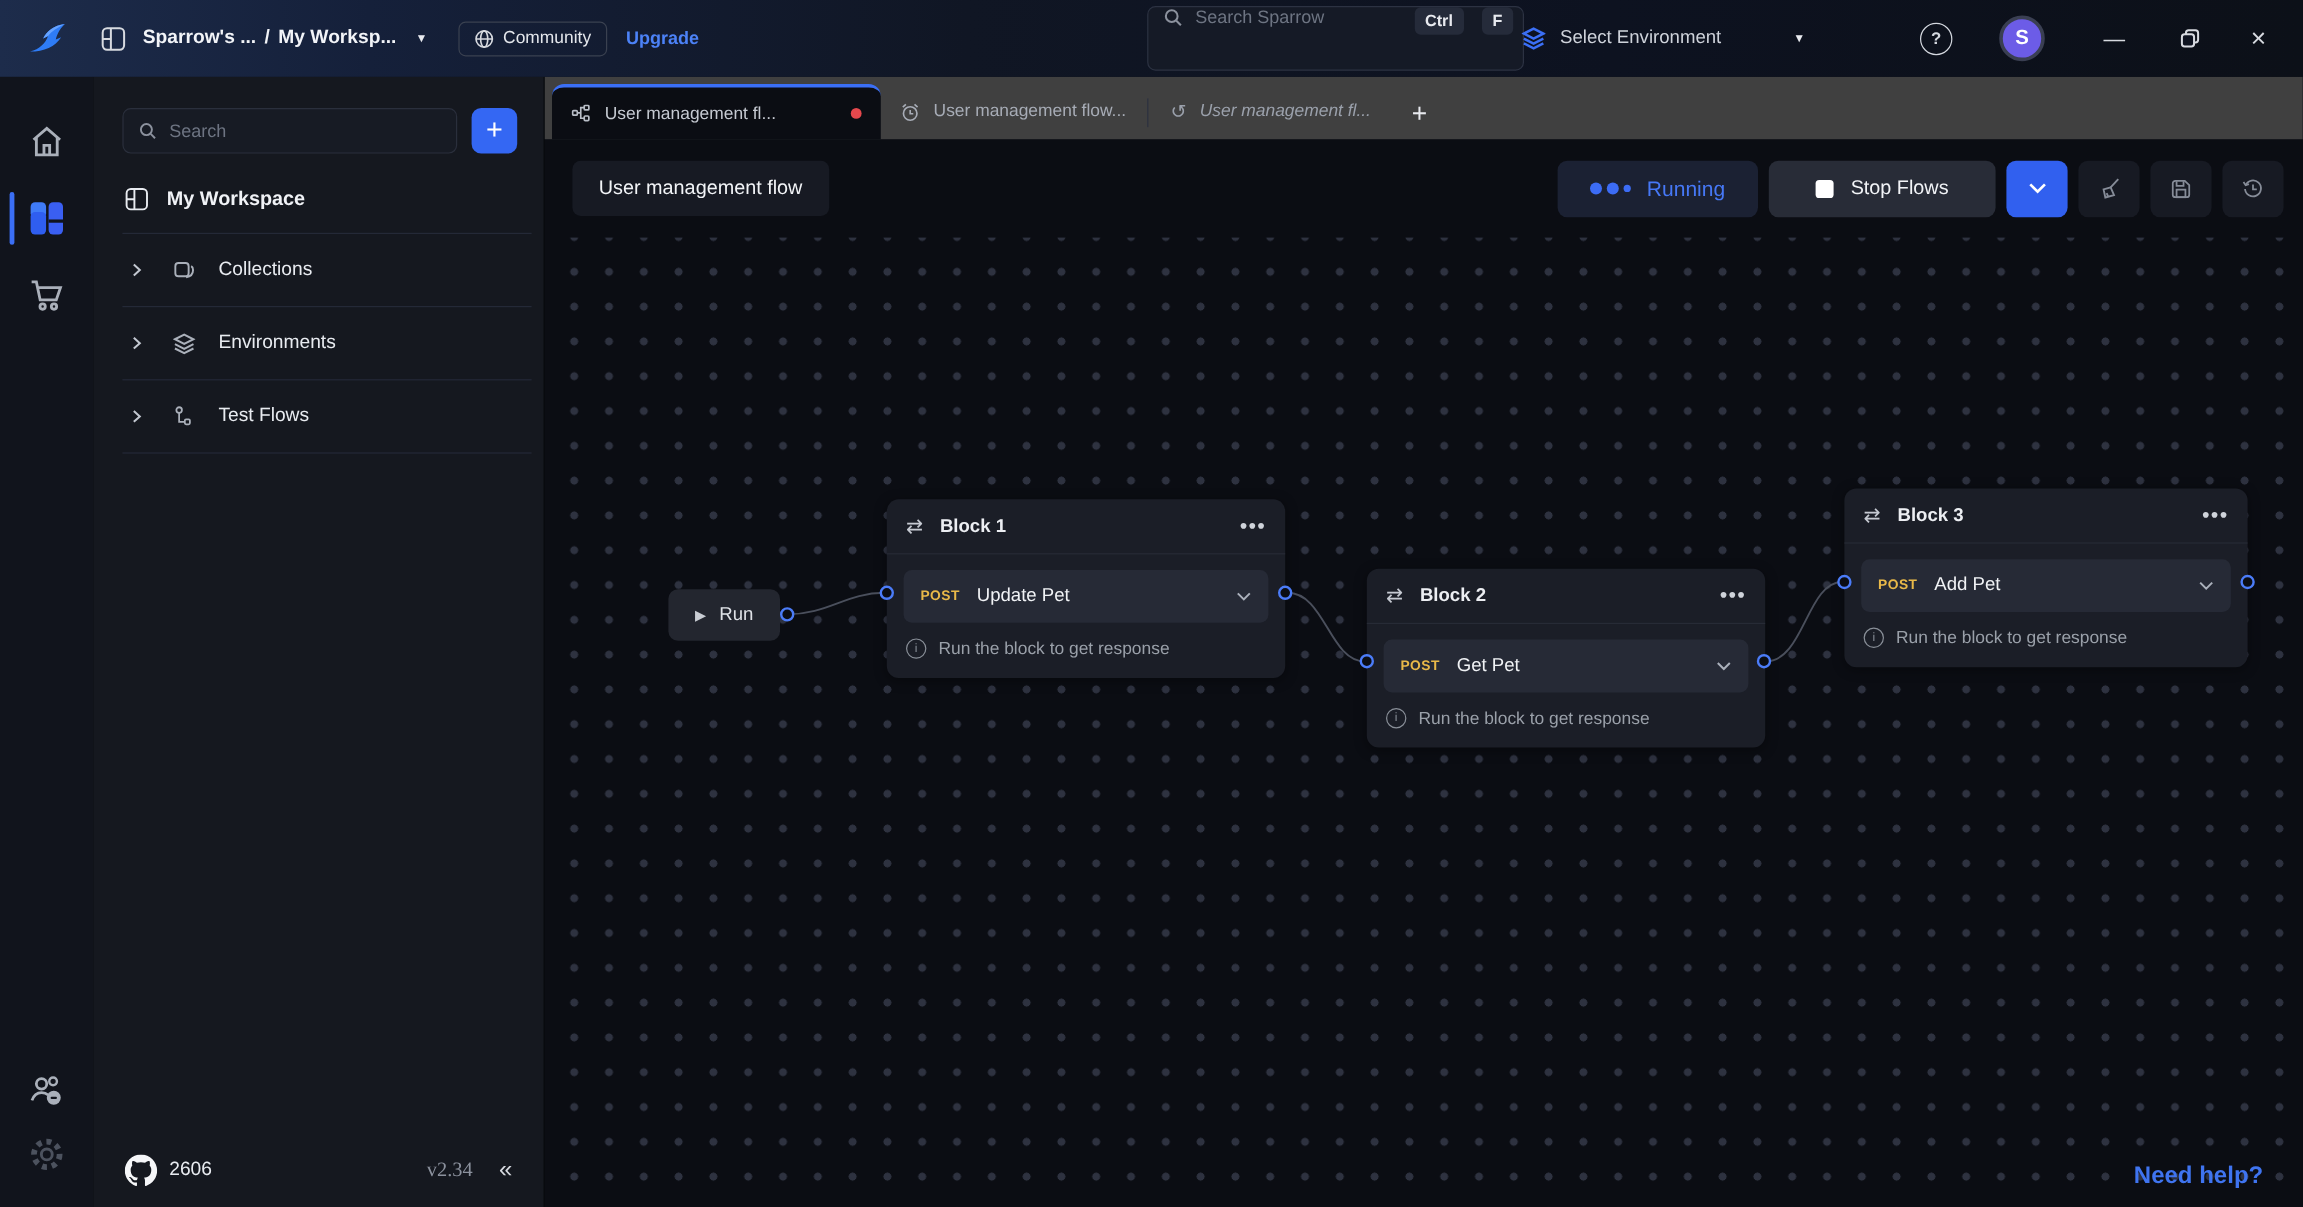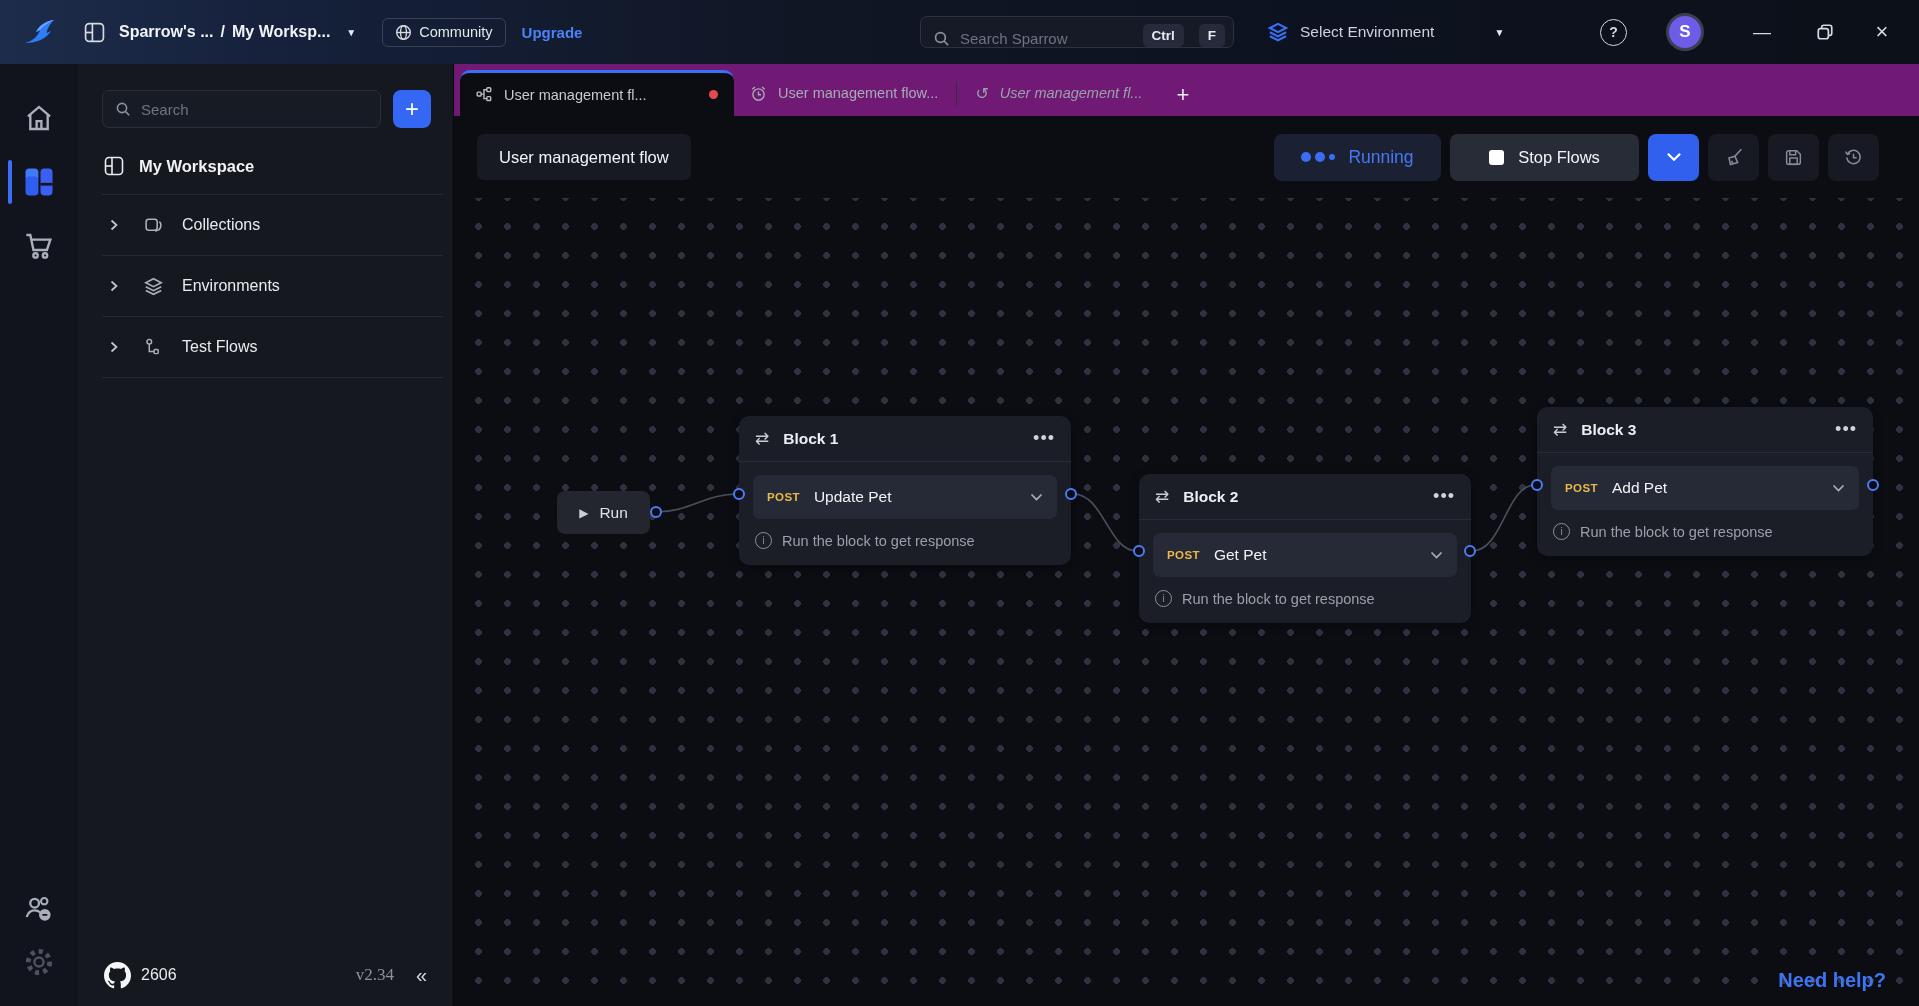--- a/index.html
+++ b/index.html
@@ -22,23 +22,23 @@
   .crumb { font-weight:bold; font-size:16px; color:#f2f4f8; white-space:nowrap; }
   .crumb-sep { font-weight:bold; font-size:16px; color:#f2f4f8; margin:0 7px; }
   .caret { color:#e8eaef; font-size:10px; margin-left:16px; }
   .community-badge {
     display:flex; align-items:center; gap:7px; margin-left:26px;
     border:1px solid #3a4150; border-radius:6px; padding:5px 12px;
     color:#e4e7ec; font-weight:normal; font-size:14.5px;
   }
   .upgrade { margin-left:16px; color:#4c82f7; font-weight:bold; font-size:15px; }
   .search-wrap {
-    position:absolute; left:920px; width:314px; height:32px;
+    position:absolute; left:956px; width:314px; height:54px;
     background:#151a26; border:1px solid #2c3242; border-radius:7px;
-    display:flex; align-items:flex-end; padding:0 8px 0 12px; gap:10px;
+    display:flex; align-items:flex-start; padding:0 8px 0 12px; gap:10px;
   }
   .search-wrap input {
     flex:1; background:transparent; border:none; outline:none;
     color:#c7ccd6; font-size:15px; font-family:inherit; min-width:0;
   }
   .search-wrap input::placeholder { color:#6d7482; }
   .kbd {
     background:#252b3a; color:#e8eaef; border-radius:5px;
     font-size:13.5px; font-weight:bold; padding:4px 9px;
   }
@@ -105,38 +105,38 @@
   .tree-label { font-size:16px; color:#e8ebf0; margin-left:14px; }
   .panel-spacer { flex:1; }
   .panel-footer { display:flex; align-items:center; padding:0 26px 0 26px; height:62px; }
   .gh-count { font-size:16px; color:#e8ebf0; margin-left:10px; }
   .version { margin-left:auto; color:#8b919d; font-size:17px;font-family:Liberation Serif, serif; }
   .collapse-btn { color:#d7dae0; font-size:20px; margin-left:22px; }
 
   
   .main { flex:1; display:flex; flex-direction:column; background:#0b0d13; min-width:0; }
 
-  .tabbar { height:52px; background:#701a75; display:flex; align-items:flex-end; padding-left:6px; }
+  .tabbar { height:52px; background:#404040; display:flex; align-items:flex-end; padding-left:6px; }
   .tab {
     height:46px; display:flex; align-items:center; gap:11px; padding:0 16px;
     color:#a7acb6; font-size:14.5px; white-space:nowrap;
   }
   .tab.active {
     width:274px; background:#0b0d13; border-top:3px solid #3b6ff5;
     border-radius:10px 10px 0 0; color:#c6cad2;
   }
   .tab.active .tab-label { flex:1; }
   .tab-dot { width:9px; height:9px; border-radius:50%; background:#e5484d; }
   .tab.italic { font-style:italic; color:#9aa0ab; }
   .tab-divider { width:1px; height:24px; background:#2c3140; margin:0 2px 10px 2px; align-self:flex-end; }
   .tab-plus { color:#e8eaef; font-size:22px; padding:0 18px; margin-bottom:8px; align-self:flex-end; }
   .tab-hist { font-size:16px; color:#9aa0ab; }
 
   
-  .flow-header { height:82px; display:flex; align-items:center; padding:0 40px 0 23px;gap:36px; }
+  .flow-header { height:82px; display:flex; align-items:center; padding:0 16px 0 23px;gap:36px; }
   .flow-name {
     background:#171a23; border-radius:7px; height:46px; padding:0 22px;
     display:flex; align-items:center; font-size:16.5px; color:#f2f4f7;
   }
   .fh-right { margin-left:auto; display:flex; align-items:center; gap:9px; }
   .running-badge {
     height:47px; width:167px; background:#1b2133; border-radius:8px;
     display:flex; align-items:center; justify-content:center; gap:4px;
   }
   .run-dot { border-radius:50%; background:#3c6cf5; }

